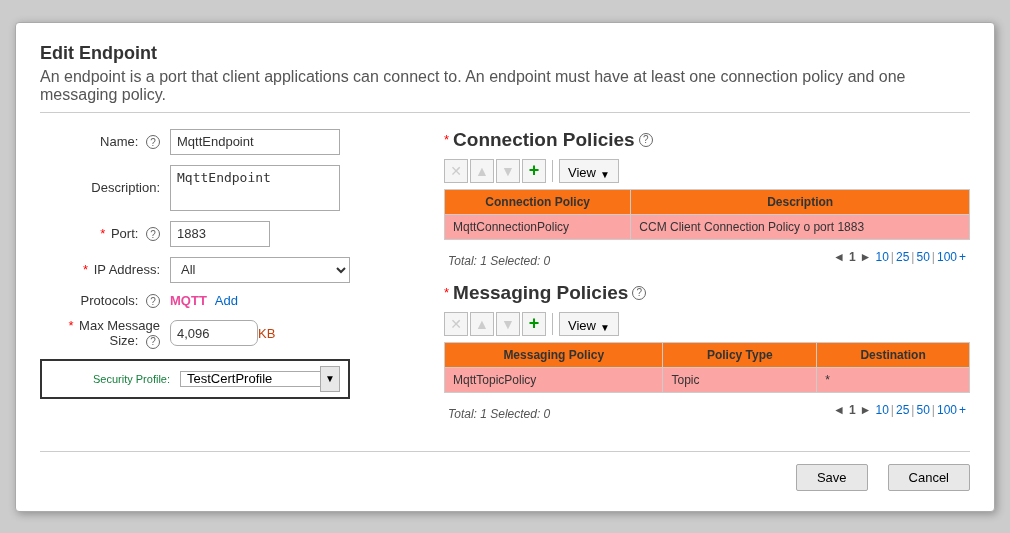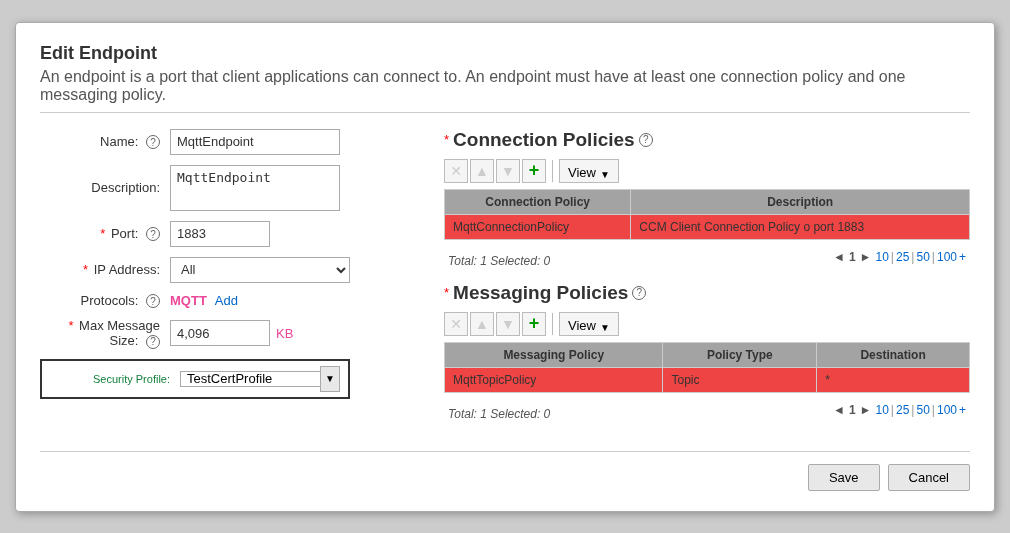--- a/index.html
+++ b/index.html
@@ -142,22 +142,21 @@
       background: #e8e8e8;
       width: 20px;
       height: 26px;
       cursor: pointer;
       display: flex;
       align-items: center;
       justify-content: center;
       font-size: 10px;
     }
     .kb-label {
-      margin-left: 6px;
-      color: #ec4899;
+      color: #c2410c;
     }
 
     
     .section-header {
       display: flex;
       align-items: center;
       margin-bottom: 8px;
     }
     .section-title {
       font-size: 19px;
@@ -213,36 +212,36 @@
     .view-btn-arrow {
       margin-left: 4px;
       font-size: 10px;
     }
     table {
       width: 100%;
       border-collapse: collapse;
       margin-bottom: 4px;
     }
     th {
-      background: #a3a3a3;
+      background: #f97316;
       border: 1px solid #ccc;
       padding: 5px 8px;
       text-align: center;
       font-size: 12px;
       font-weight: bold;
       color: #333;
     }
     td {
       border: 1px solid #ccc;
       padding: 5px 8px;
       font-size: 12px;
       color: #333;
     }
     .table-row-selected td {
-      background: #ef4444;
+      background: #fca5a5;
     }
     .pagination-row {
       display: flex;
       align-items: center;
       justify-content: space-between;
       font-size: 12px;
       color: #555;
       margin-bottom: 12px;
       padding: 2px 4px;
     }
@@ -278,21 +277,21 @@
       cursor: pointer;
     }
     .bottom-divider {
       border: none;
       border-top: 1px solid #ccc;
       margin: 16px 0 12px 0;
     }
     .action-buttons {
       display: flex;
       justify-content: flex-end;
-      gap: 8px;
+      gap: 20px;
     }
     .btn-save {
       background: #e8e8e8;
       border: 1px solid #aaa;
       padding: 5px 20px;
       font-size: 13px;
       cursor: pointer;
       border-radius: 2px;
     }
     .btn-cancel {
@@ -357,21 +356,21 @@
         <span class="protocols-value">MQTT</span>
         <a class="add-link">Add</a>
       </div>
 
       <div class="form-row">
         <div class="form-label">
           <span class="required-star">*</span>
           <span>Max Message Size:</span>
           <span class="help-icon">?</span>
         </div>
-        <input class="form-input" type="text" style="width: 100px;" value="4,096">
+        <input class="form-input" type="text" style="width: 88px; border-radius: 7px;" value="4,096">
         <span class="kb-label">KB</span>
       </div>
 
       <div style="display:flex;align-items:center;margin-bottom:10px;">
         <div style="border:2px solid #333;padding:5px 8px;display:flex;align-items:center;">
           <div class="security-label">Security Profile:</div>
           <div class="dropdown-wrapper">
             <input class="dropdown-input" type="text" value="TestCertProfile" style="">
             <button class="dropdown-arrow-btn">▼</button>
           </div>

